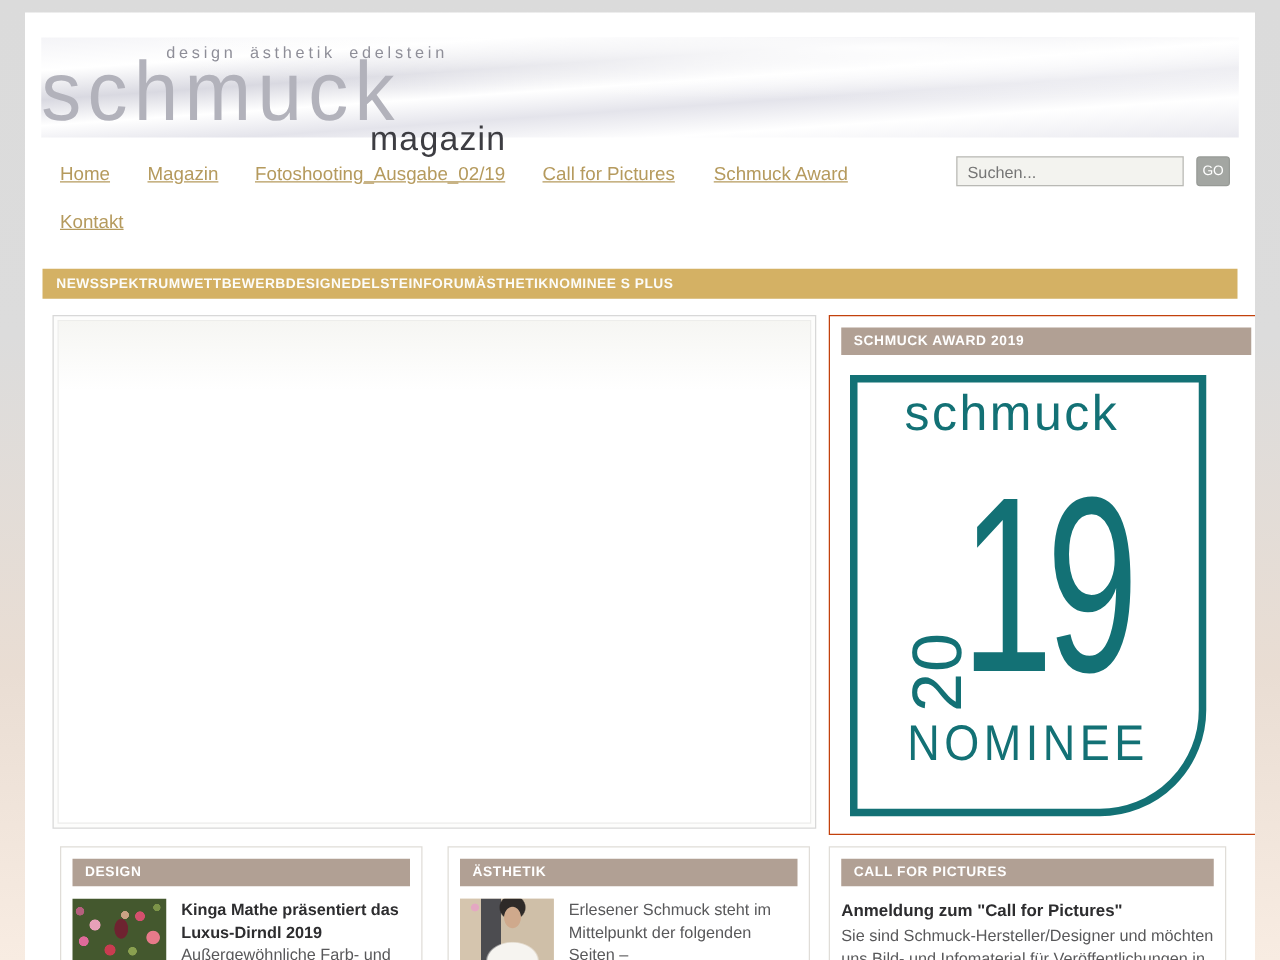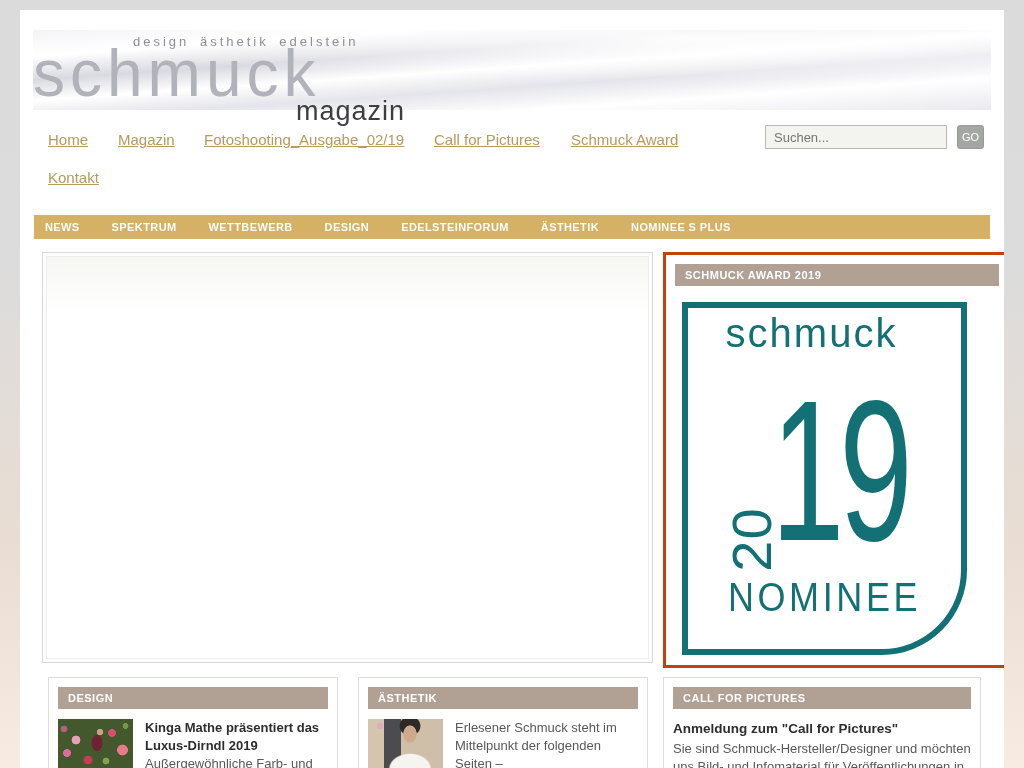--- a/index.html
+++ b/index.html
@@ -30,32 +30,32 @@
   
   .search-input { position:absolute; left:745px; top:115px; width:182px; height:24px;
     background:#f3f3ef; border:1px solid #b9b9b5; font-size:13px; color:#8b8b88;
     padding:0 8px; outline:none; font-family:"Liberation Sans", sans-serif; }
   .go-button { position:absolute; left:937px; top:115px; width:27px; height:24px;
     background:#a3a6a2; color:#ffffff; border:1px solid #979a96; border-radius:3px;
     font-size:11px; font-weight:normal; cursor:pointer; font-family:"Liberation Sans", sans-serif; }
 
   
   .menu-bar { position:absolute; left:14px; top:205px; width:956px; height:24px;
-    background:#d4b164; display:flex; align-items:center; padding-left:11px; gap:32px; }
+    background:#d4b164; display:flex; align-items:center; padding-left:11px; }
   .menu-item { font-size:11px; font-weight:bold; color:#fcfcf9; letter-spacing:.4px; cursor:pointer;
     white-space:nowrap; }
 
   
   .slider-box { position:absolute; left:22px; top:242px; width:611px; height:411px;
     border:1px solid #d8d8d8; background:#fdfdfc; padding:3px; }
   .slider-inner { width:100%; height:100%; border:1px solid #ededeb;
     background:linear-gradient(180deg,#f6f6f3 0%,#ffffff 55px,#ffffff 100%); }
 
   .sidebar-box { position:absolute; left:643px; top:242px; width:348px; height:416px;
-    border:3px solid #c2410c; background:#ffffff; }
+    border:1px solid #c2410c; background:#ffffff; }
   .section-header { height:22px; background:#b1a094; color:#ffffff; font-size:11px; font-weight:bold;
     letter-spacing:.5px; line-height:22px; padding-left:10px; }
   .sidebar-box .section-header { margin:9px; }
 
   
   .award-img { position:absolute; left:9px; top:40px; width:299px; height:367px; background:#ffffff;
     cursor:pointer; }
   .award-frame { position:absolute; left:7px; top:7px; right:7px; bottom:7px;
     border:6px solid #137175; border-bottom-right-radius:85px; }
   .aw-text { position:absolute; width:100%; text-align:center; color:#137175; }

